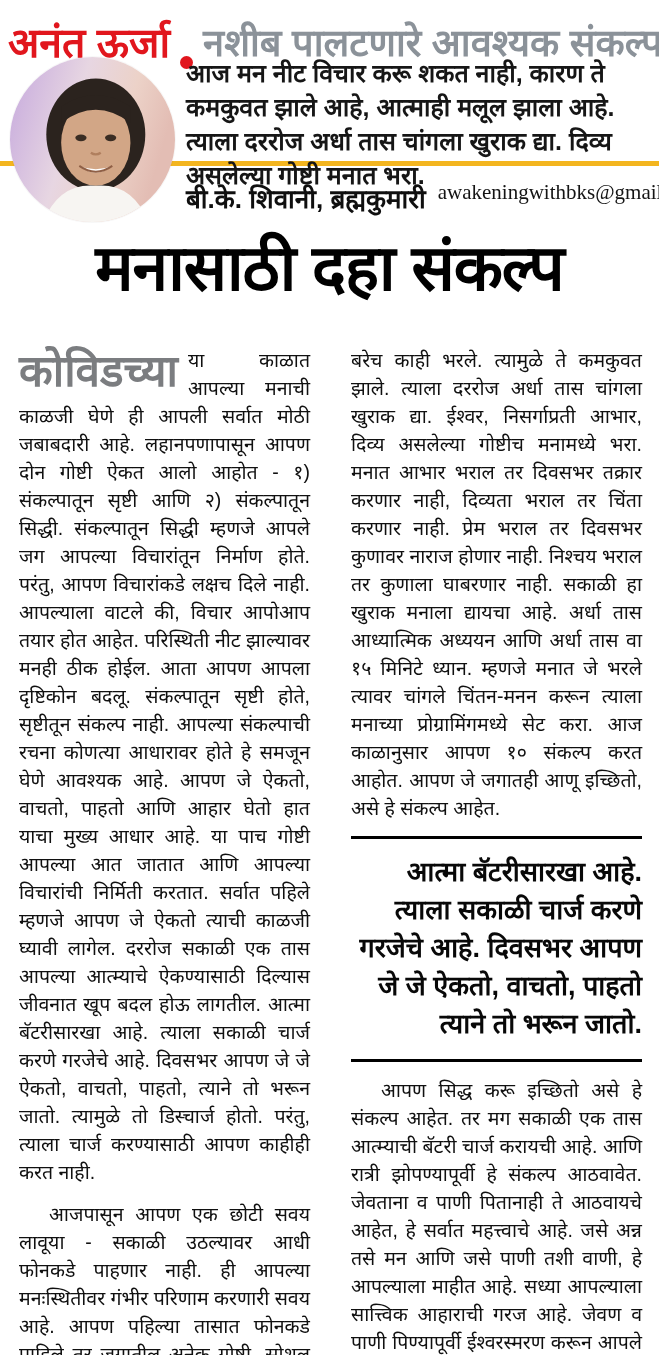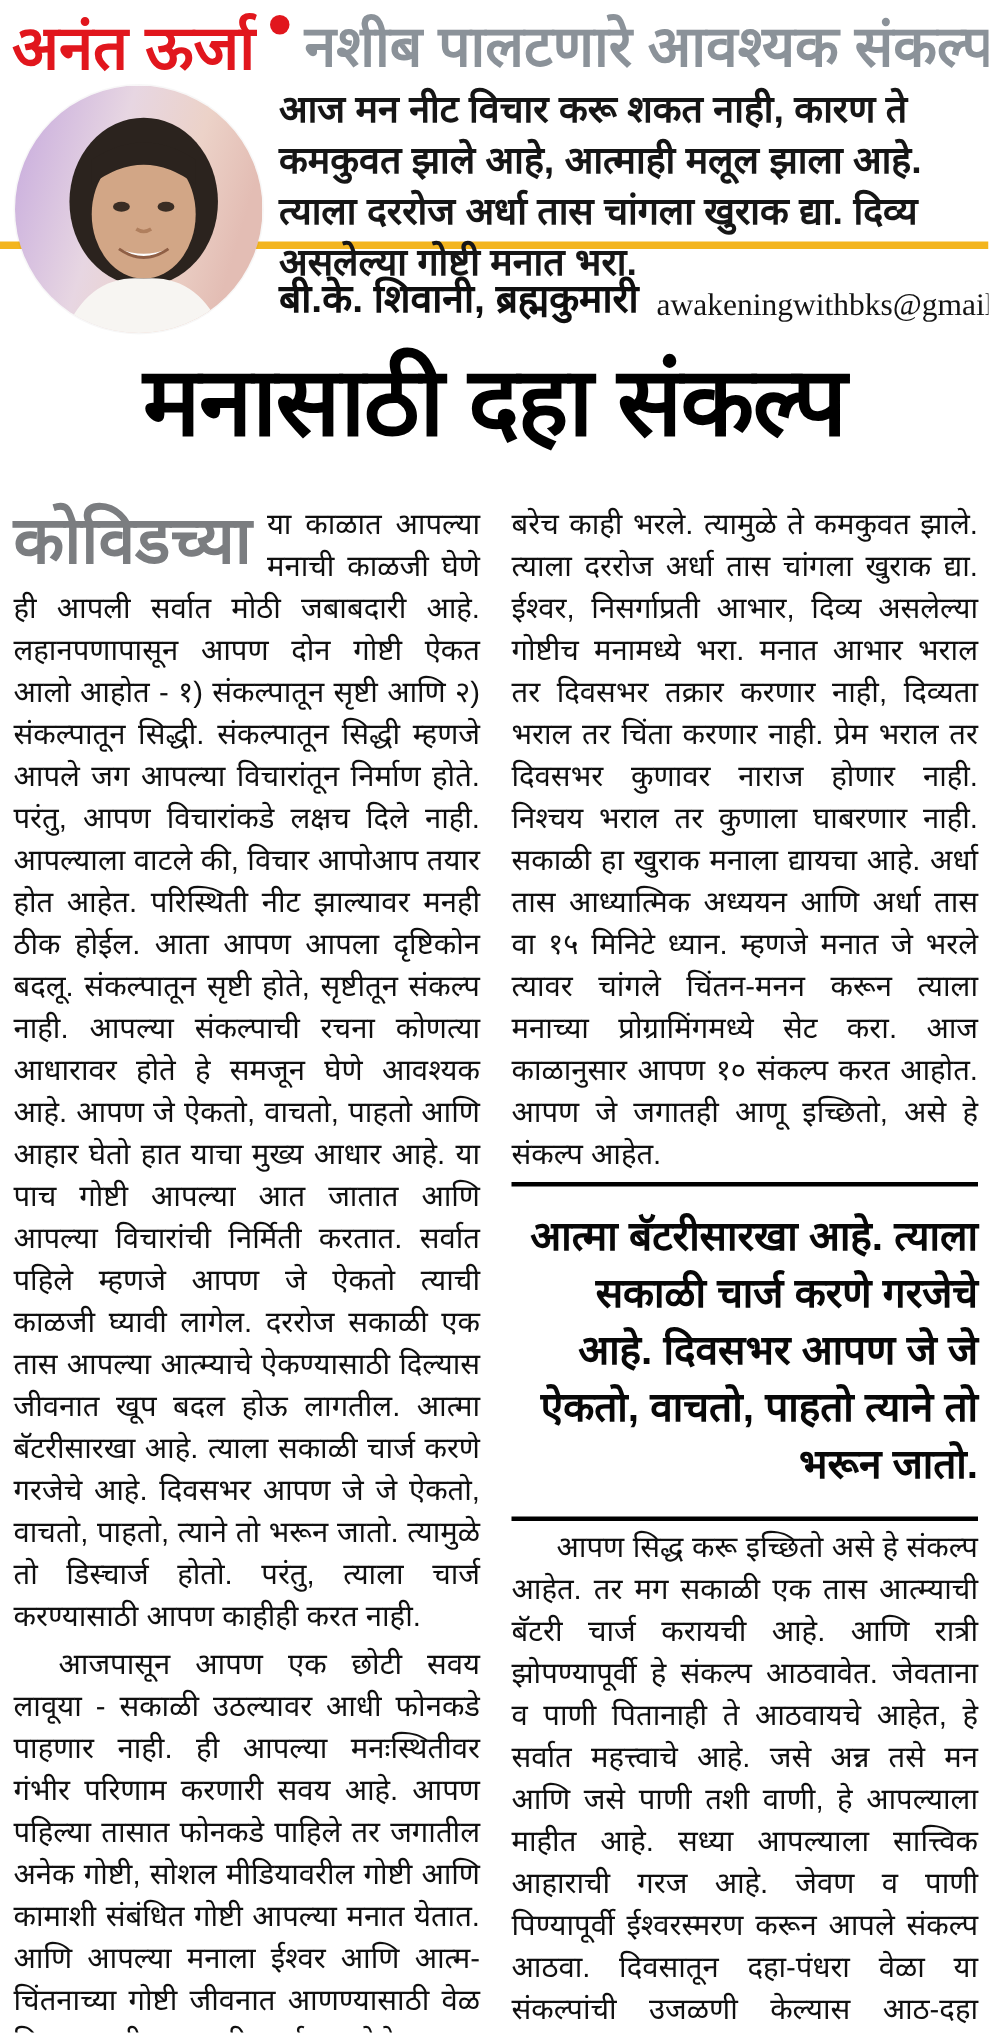--- a/index.html
+++ b/index.html
@@ -6,47 +6,47 @@
     margin: 0; padding: 0;
     width: 659px; height: 1359px;
     background: #ffffff;
     font-family: "Liberation Sans", sans-serif;
     overflow: hidden;
     position: relative;
   }
   .page { position: absolute; top: 0; left: 0; width: 659px; height: 1359px; background: #fff; }
 
   
-  .masthead { position: absolute; top: 6px; left: 8px; width: 648px; display: flex; align-items: flex-start; gap: 10px; white-space: nowrap; }
+  .masthead { position: absolute; top: 17px; left: 8px; width: 648px; display: flex; align-items: flex-end; gap: 10px; white-space: nowrap; }
   .brand { color: #e1161d; font-size: 41px; font-weight: bold; line-height: 52px; }
   .dot-sep { width: 13px; height: 13px; border-radius: 50%; background: #e1161d; flex: 0 0 auto; margin-top: 4px; }
   .tagline { color: #8b9299; font-size: 38px; font-weight: bold; line-height: 52px; }
 
   
   .gold-rule { position: absolute; top: 161px; left: 0; width: 659px; height: 5px; background: #f3b51f; z-index: 1; }
 
   
   .photo-wrap { position: absolute; top: 57px; left: 10px; width: 165px; height: 165px; border-radius: 50%; overflow: hidden; z-index: 2; box-shadow: 0 0 0 1px rgba(0,0,0,0.03); }
   .photo-wrap svg { display: block; }
 
   
   .intro-quote { position: absolute; top: 56px; left: 186px; width: 468px; font-size: 25px; line-height: 34px; color: #161616; z-index: 2; font-weight: bold; }
 
   
-  .byline-row { position: absolute; top: 180px; left: 186px; width: 470px; display: flex; align-items: flex-end; gap: 12px; white-space: nowrap; }
+  .byline-row { position: absolute; top: 180px; left: 186px; width: 470px; display: flex; align-items: flex-start; gap: 12px; white-space: nowrap; }
   .byline { font-size: 26px; font-weight: bold; color: #0f0f0f; }
   .email { font-size: 21px; font-family: "Liberation Serif", serif; color: #141414; }
 
   
   .headline { position: absolute; top: 214px; left: 0px; width: 659px; font-size: 64px; font-weight: 700; color: #000; line-height: 108px; letter-spacing: -1px; white-space: nowrap; z-index: 2; text-align: center; }
 
   
   .columns { position: absolute; top: 332px; left: 5px; width: 650px; height: 1023px; display: flex; gap: 13px; overflow: hidden; }
   .col { width: 319px; flex: 0 0 auto; font-size: 19.5px; line-height: 28px; text-align: justify; color: #101010; }
-  .col p { margin: 4px; }
+  .col p { margin: 14px; }
   .col p.indent { text-indent: 30px; }
   .dropword { float: left; font-size: 44px; line-height: 50px; font-weight: bold; color: #7b7d80; padding-right: 10px; }
 
   
   .pullquote { border-top: 3px solid #000; border-bottom: 3px solid #000; margin: 12px 0 10px 0; padding: 14px 0 16px 0; font-size: 27px; line-height: 38px; font-weight: bold; color: #080808; text-align: right; text-indent: 0; }
 </style>
 </head>
 <body>
 
 <div class="page">

